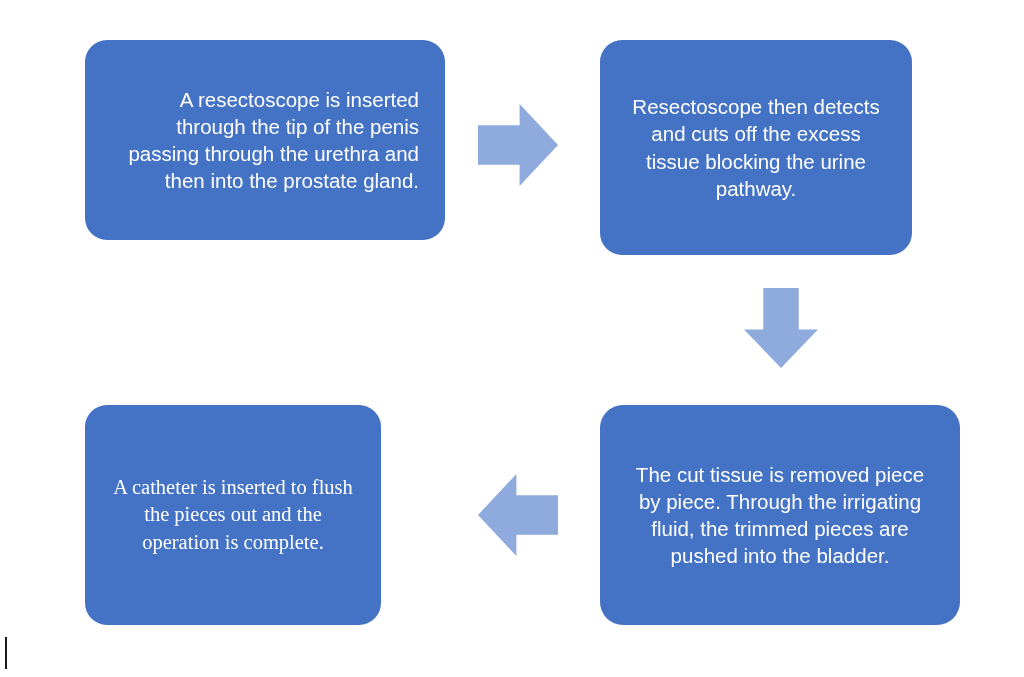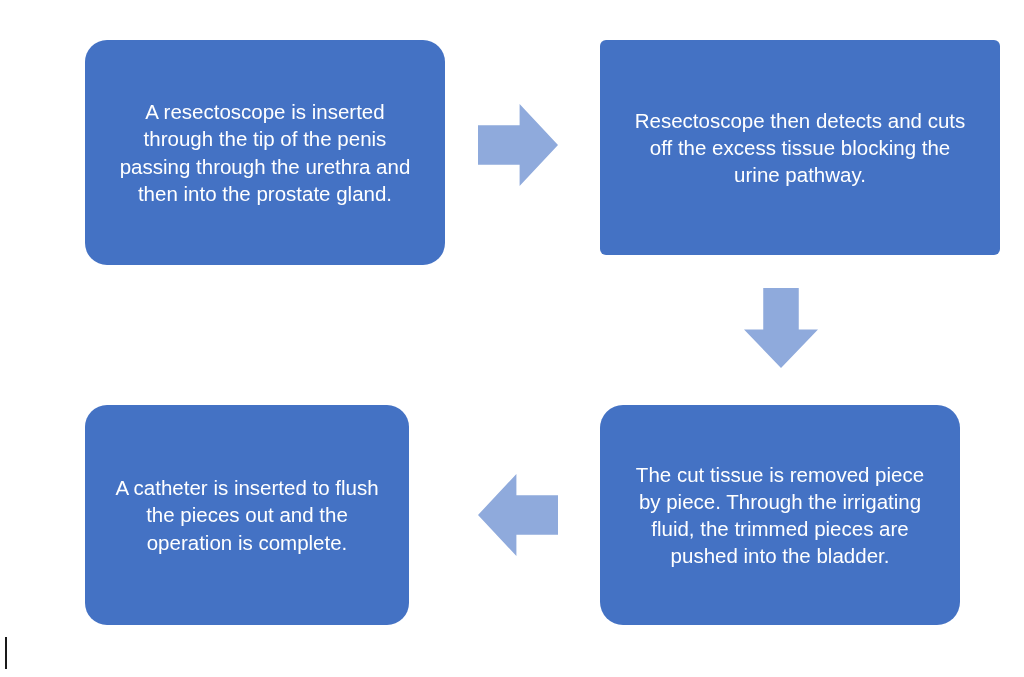--- a/index.html
+++ b/index.html
@@ -26,24 +26,24 @@
     color:var(--text-color);
     display:flex;
     align-items:center;
     justify-content:center;
     text-align:center;
     padding:18px 26px;
     font-size:20.5px;
     line-height:1.32;
     font-weight:400;
   }
-  .box-1{left:85px; top:40px;  width:360px; height:225px;}
-  .box-2{left:600px;top:40px;  width:400px; height:215px;border-radius:6px;}
+  .box-1{left:85px; top:40px;  width:360px; height:200px;text-align:right;}
+  .box-2{left:600px;top:40px;  width:312px; height:215px;}
   .box-3{left:600px;top:405px; width:360px; height:220px;border-radius:23px;}
-  .box-4{left:85px; top:405px; width:324px; height:220px;}
+  .box-4{left:85px; top:405px; width:296px; height:220px;font-family:Liberation Serif, serif;}
 
   .arrow{
     position:absolute;
     background:var(--arrow-color);
   }
   .arrow-right{
     left:478px; top:104px; width:80px; height:82px;
     clip-path:polygon(0% 26%, 52% 26%, 52% 0%, 100% 50%, 52% 100%, 52% 74%, 0% 74%);
   }
   .arrow-down{

